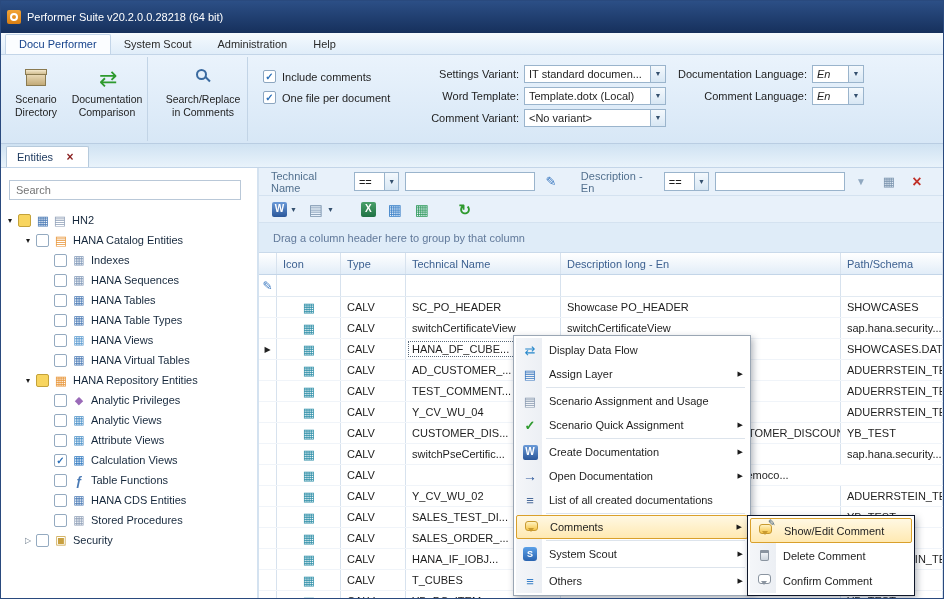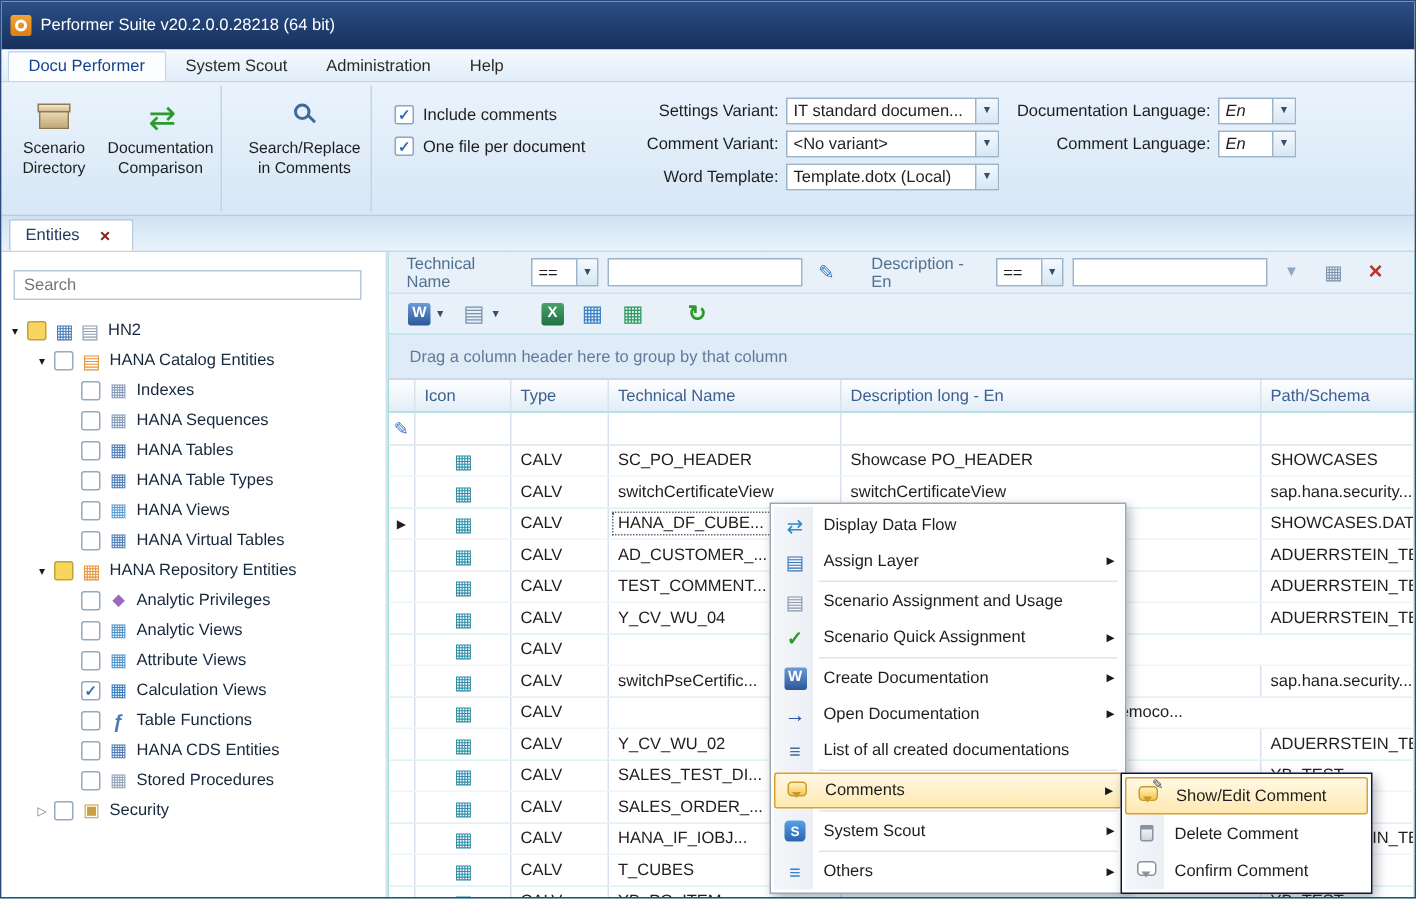--- a/index.html
+++ b/index.html
@@ -207,30 +207,30 @@
       </div>
     <div class="fieldcol" id="fieldcol">
         <div class="frow">
           <span class="flabel">Settings Variant:</span>
           <div class="combo">
             <span class="val">IT standard documen...</span>
             <span class="caret">▼</span>
           </div>
         </div>
         <div class="frow">
+          <span class="flabel">Word Template:</span>
+          <div class="combo">
+            <span class="val">Template.dotx (Local)</span>
+            <span class="caret">▼</span>
+          </div>
+        </div>
+        <div class="frow">
           <span class="flabel">Comment Variant:</span>
           <div class="combo">
             <span class="val">&lt;No variant&gt;</span>
-            <span class="caret">▼</span>
-          </div>
-        </div>
-        <div class="frow">
-          <span class="flabel">Word Template:</span>
-          <div class="combo">
-            <span class="val">Template.dotx (Local)</span>
             <span class="caret">▼</span>
           </div>
         </div>
       </div>
     <div class="langcol" id="langcol">
         <div class="frow">
           <span class="flabel">Documentation Language:</span>
           <div class="combo">
             <span class="val">En</span>
             <span class="caret">▼</span>
@@ -530,20 +530,21 @@
               <div class="gc c-tech">Y_CV_WU_04</div>
               <div class="gc c-desc"></div>
               <div class="gc c-path">ADUERRSTEIN_TE...</div>
             </div>
             <div class="grow">
               <div class="gc c-ind rowarrow"></div>
               <div class="gc c-icon">
                 <span class="ic g" style="color: rgb(46, 143, 168); font-size: 13px;">▦</span>
               </div>
               <div class="gc c-type">CALV</div>
+              <div class="gc c-tech">CUSTOMER_DIS...</div>
               <div class="gc c-desc">TOMER_DISCOUN...</div>
               <div class="gc c-path">YB_TEST</div>
             </div>
             <div class="grow">
               <div class="gc c-ind rowarrow"></div>
               <div class="gc c-icon">
                 <span class="ic g" style="color: rgb(46, 143, 168); font-size: 13px;">▦</span>
               </div>
               <div class="gc c-type">CALV</div>
               <div class="gc c-tech">switchPseCertific...</div>

